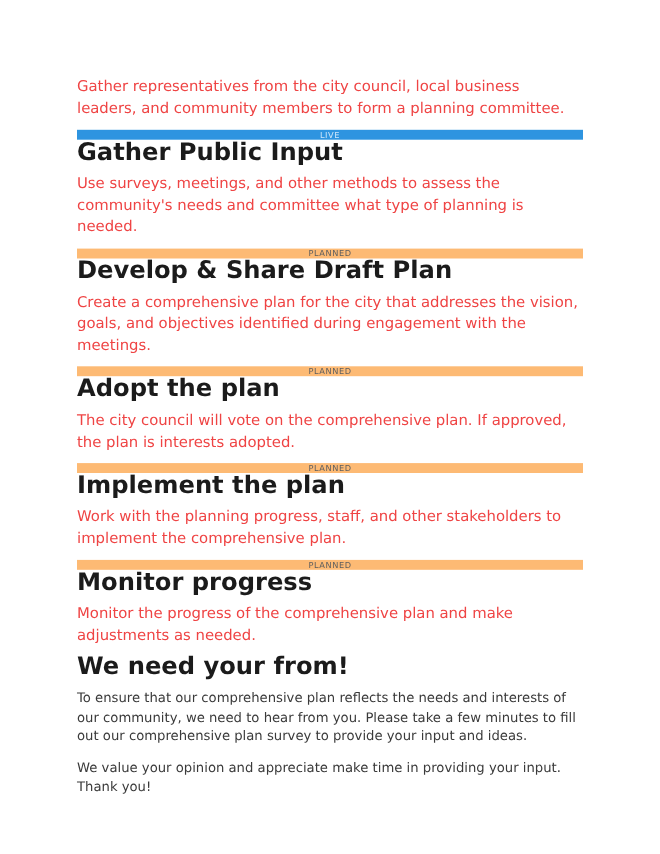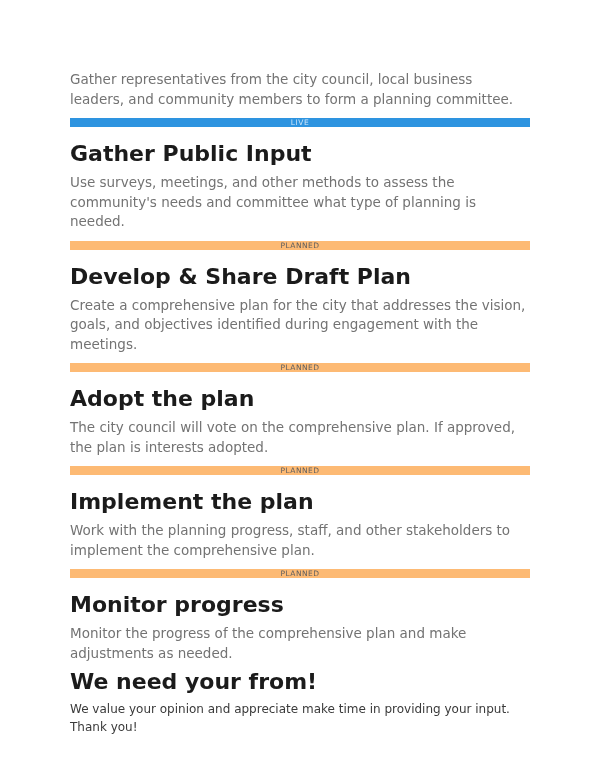--- a/index.html
+++ b/index.html
@@ -14,27 +14,27 @@
     background: #ffffff;
     overflow: hidden;
   }
   .content {
     padding: 70px 70px 0 70px; 
     width: 600px;
   }
   p.body-text {
     font-size: 13.5px;
     line-height: 19.5px;
-    color: #737373;
+    color: #ef4444;
     margin: 0 0 9px 0;
   }
   .status-bar {
     position: relative;
     height: 9px;
-    margin: 2px 0 17px 0;
+    margin: 2px 0 2px 0;
     display: flex;
     align-items: center;
     justify-content: center;
   }
   .status-bar.live   { background: #2e94e0; }
   .status-bar.planned{ background: #fdba74; }
   .status-label {
     font-size: 7.5px;
     line-height: 9px;
     letter-spacing: 0.5px;
@@ -91,16 +91,17 @@
     <h2 class="section-title">Implement the plan</h2>
     <p class="body-text">Work with the planning progress, staff, and other stakeholders to implement the comprehensive plan.</p>
 
     <div class="status-bar planned">
       <span class="status-label">PLANNED</span>
     </div>
     <h2 class="section-title">Monitor progress</h2>
     <p class="body-text">Monitor the progress of the comprehensive plan and make adjustments as needed.</p>
 
     <h2 class="section-title footer-title">We need your from!</h2>
+    <p class="small-text">To ensure that our comprehensive plan reflects the needs and interests of our community, we need to hear from you. Please take a few minutes to fill out our comprehensive plan survey to provide your input and ideas.</p>
     <p class="small-text">We value your opinion and appreciate make time in providing your input. Thank you!</p>
 
   </div>
 </div>
 
 </body></html>

